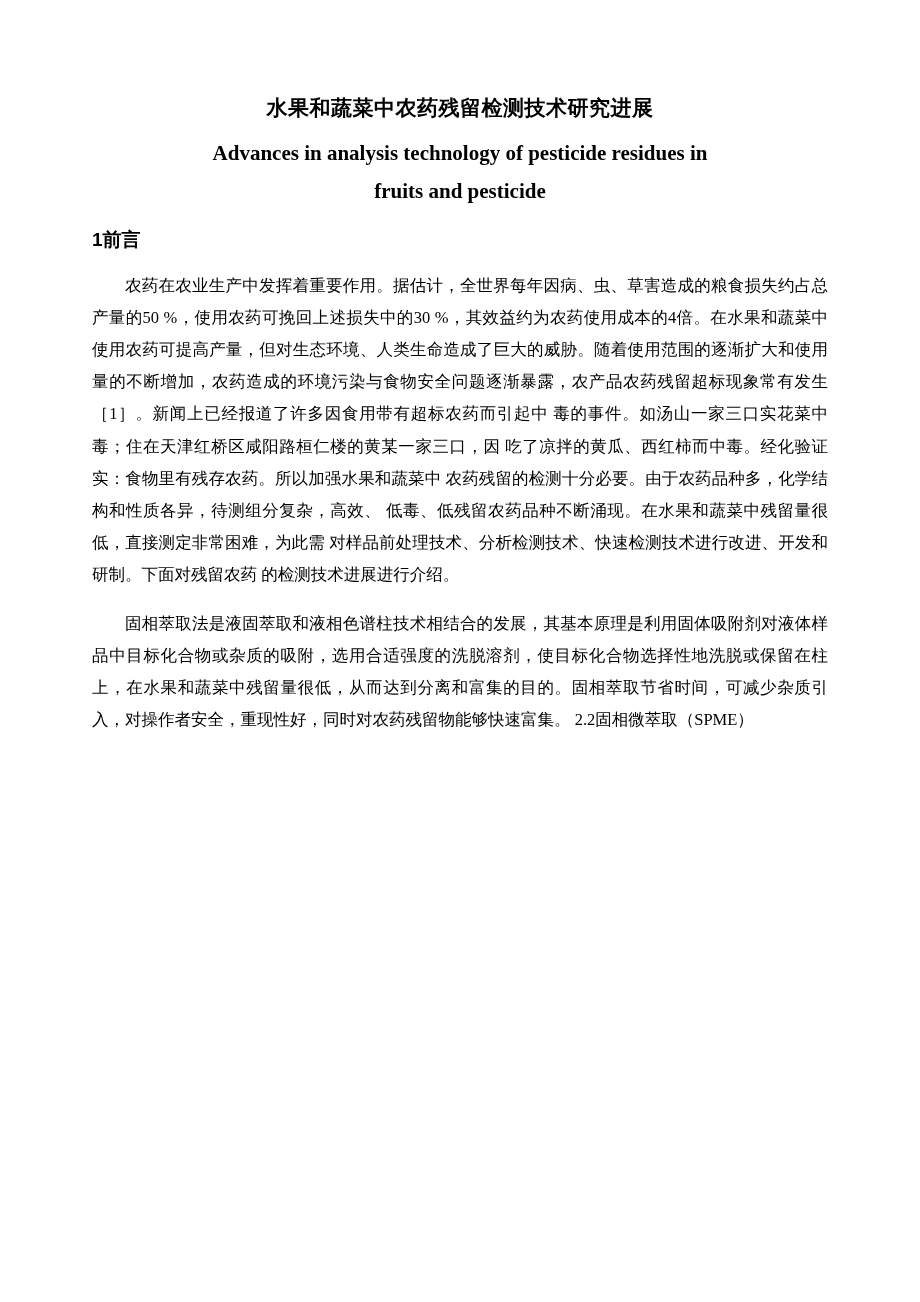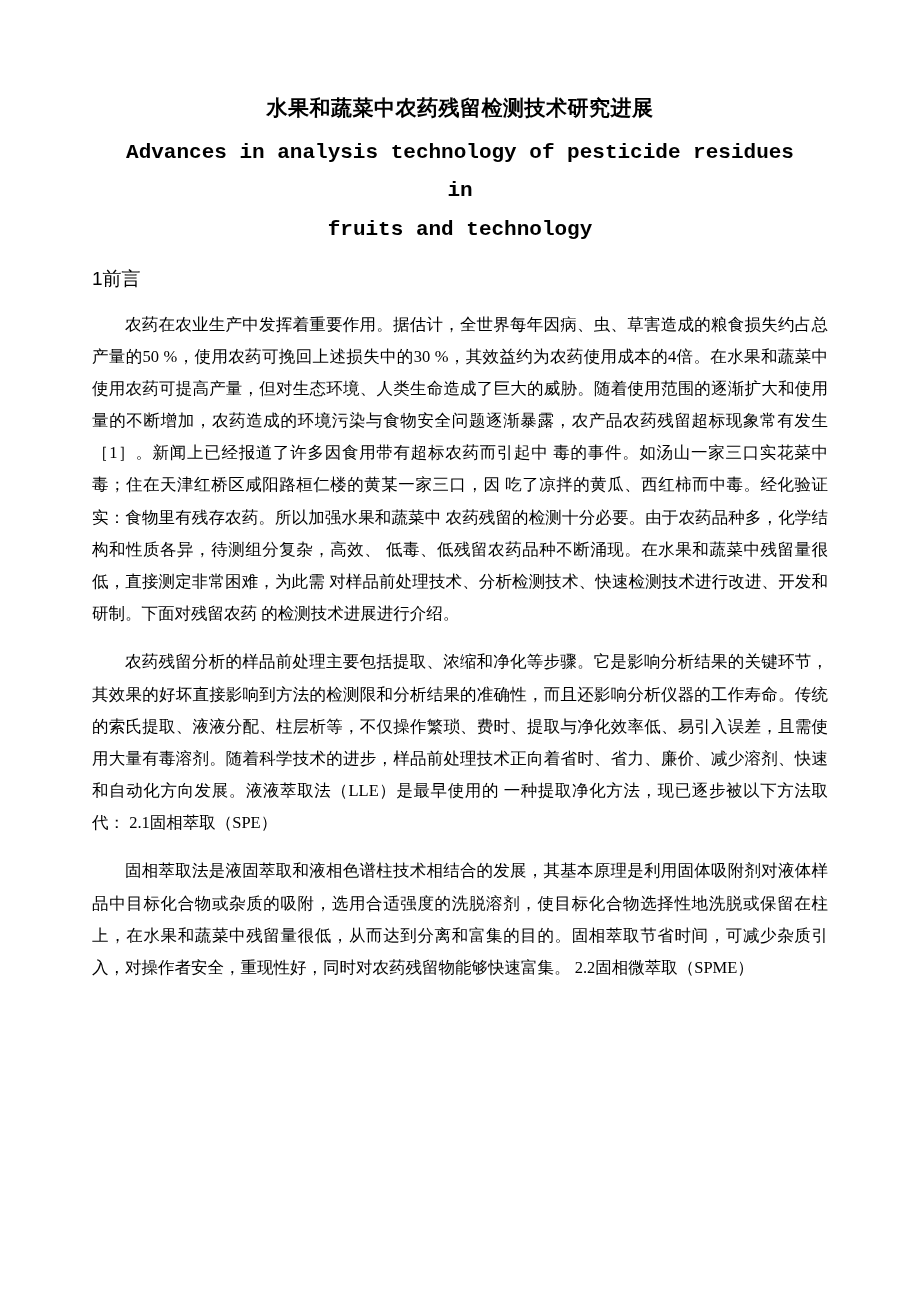--- a/index.html
+++ b/index.html
@@ -22,30 +22,30 @@
     text-align: center;
     font-family: "Liberation Sans", sans-serif;
     font-size: 21px;
     font-weight: bold;
     letter-spacing: 0.5px;
     margin: 14px 0 10px 0;
     line-height: 1.5;
   }
   .title-en {
     text-align: center;
-    font-family: Liberation Mono, monospace;
+    font-family: Liberation Serif, serif;
     font-size: 21px;
     font-weight: bold;
     line-height: 1.85;
     margin: 0 24px 6px 24px;
   }
   h2.section {
     font-family: "Liberation Sans", sans-serif;
     font-size: 19px;
-    font-weight: normal;
+    font-weight: bold;
     margin: 16px 0 6px 0;
     line-height: 1.4;
   }
   p.body {
     font-size: 16.5px;
     line-height: 1.95;
     text-align: justify;
     text-justify: inter-ideograph;
     margin: 16px 0 2px 0;
     text-indent: 2em;
@@ -53,22 +53,21 @@
 </style>
 </head>
 <body>
 
 <div class="page">
 
   <div class="title-cn">水果和蔬菜中农药残留检测技术研究进展</div>
 
   <div class="title-en">
     <div>Advances in analysis technology of pesticide residues in</div>
-    <div>fruits and technology</div>
+    <div>fruits and pesticide</div>
   </div>
 
   <h2 class="section">1前言</h2>
   <p class="body">农药在农业生产中发挥着重要作用。据估计，全世界每年因病、虫、草害造成的粮食损失约占总产量的50 %，使用农药可挽回上述损失中的30 %，其效益约为农药使用成本的4倍。在水果和蔬菜中使用农药可提高产量，但对生态环境、人类生命造成了巨大的威胁。随着使用范围的逐渐扩大和使用量的不断增加，农药造成的环境污染与食物安全问题逐渐暴露，农产品农药残留超标现象常有发生［1］。新闻上已经报道了许多因食用带有超标农药而引起中 毒的事件。如汤山一家三口实花菜中毒；住在天津红桥区咸阳路桓仁楼的黄某一家三口，因 吃了凉拌的黄瓜、西红柿而中毒。经化验证实：食物里有残存农药。所以加强水果和蔬菜中 农药残留的检测十分必要。由于农药品种多，化学结构和性质各异，待测组分复杂，高效、 低毒、低残留农药品种不断涌现。在水果和蔬菜中残留量很低，直接测定非常困难，为此需 对样品前处理技术、分析检测技术、快速检测技术进行改进、开发和研制。下面对残留农药 的检测技术进展进行介绍。</p>
 
-  <p class="body">农药残留分析的样品前处理主要包括提取、浓缩和净化等步骤。它是影响分析结果的关键环节，其效果的好坏直接影响到方法的检测限和分析结果的准确性，而且还影响分析仪器的工作寿命。传统的索氏提取、液液分配、柱层析等，不仅操作繁琐、费时、提取与净化效率低、易引入误差，且需使用大量有毒溶剂。随着科学技术的进步，样品前处理技术正向着省时、省力、廉价、减少溶剂、快速和自动化方向发展。液液萃取法（LLE）是最早使用的 一种提取净化方法，现已逐步被以下方法取代： 2.1固相萃取（SPE）</p>
   <p class="body">固相萃取法是液固萃取和液相色谱柱技术相结合的发展，其基本原理是利用固体吸附剂对液体样品中目标化合物或杂质的吸附，选用合适强度的洗脱溶剂，使目标化合物选择性地洗脱或保留在柱上，在水果和蔬菜中残留量很低，从而达到分离和富集的目的。固相萃取节省时间，可减少杂质引入，对操作者安全，重现性好，同时对农药残留物能够快速富集。 2.2固相微萃取（SPME）</p>
 
 </div>
 
 </body></html>

